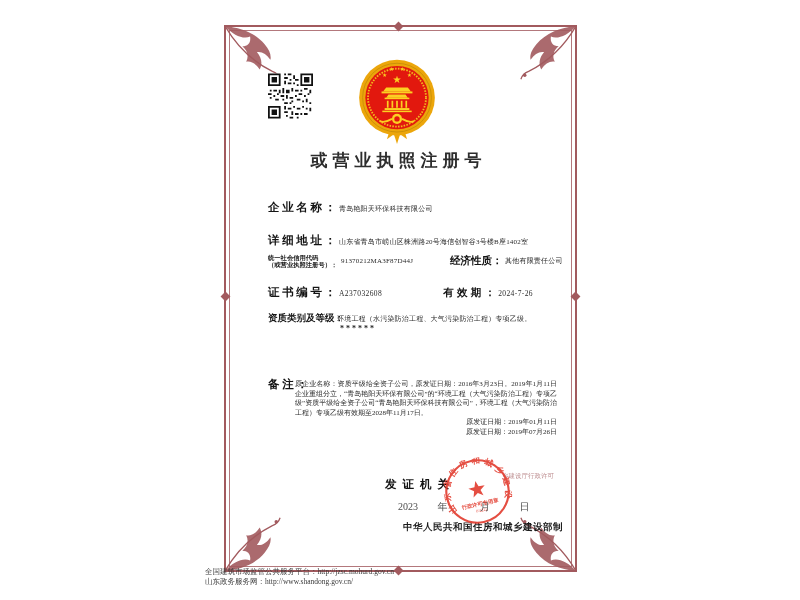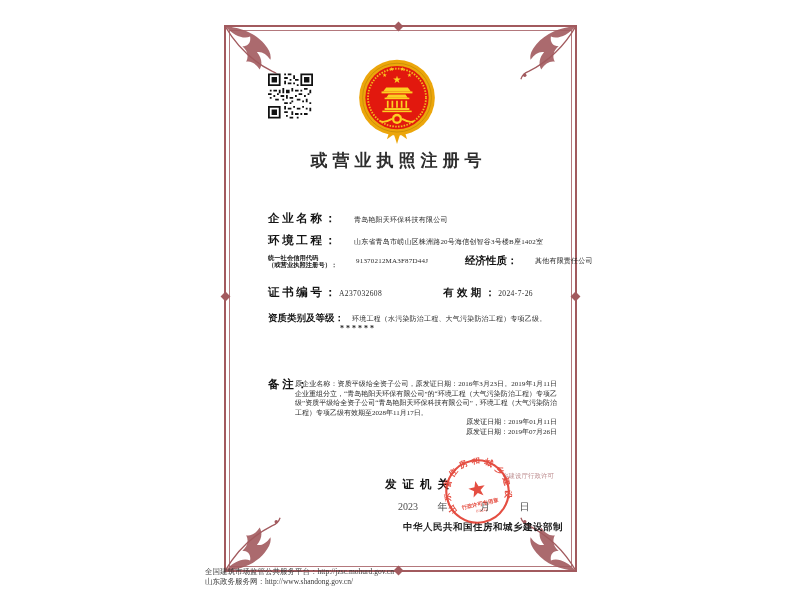--- a/index.html
+++ b/index.html
@@ -25,24 +25,24 @@
   .emblem{position:absolute;left:358px;top:59px;width:78px;height:85px;}
 
   .title{position:absolute;left:224px;top:149px;width:349px;text-align:center;
          font-size:17px;font-weight:600;letter-spacing:5px;color:#2d2d2d;}
 
   .row{position:absolute;display:flex;align-items:baseline;white-space:nowrap;}
   .jlbl{display:inline-block;text-align:justify;text-align-last:justify;
         font-weight:bold;color:#141414;}
   .lbl11{font-size:11.5px;width:68px;}
   .lbl10{font-size:10.5px;width:52px;padding-left:15px;}
-  .val{font-size:7px;color:#2a2a2a;margin-left:18px;letter-spacing:0.2px;}
+  .val{font-size:7px;color:#2a2a2a;margin-left:3px;letter-spacing:0.2px;}
   .val75{font-size:7.5px;color:#2a2a2a;margin-left:3px;letter-spacing:0.4px;}
 
-  .r-company{left:268px;top:211px;}
+  .r-company{left:268px;top:200px;}
   .r-address{left:268px;top:233px;}
   .r-code{left:268px;top:254px;align-items:center;}
   .code-lbl{font-size:6.3px;line-height:7.4px;font-weight:bold;width:70px;
             white-space:normal;color:#141414;}
   .econ-gap{margin-left:22px;}
   .r-certno{left:268px;top:285px;}
   .valid-gap{margin-left:46px;}
   .r-qual{left:268px;top:312px;}
   .lbl-qual{font-size:9.5px;width:66px;}
   .stars{position:absolute;left:340px;top:324px;font-size:8px;font-weight:bold;
@@ -149,21 +149,21 @@
   </svg>
 
   <div class="title">或营业执照注册号</div>
 
   <div class="row r-company">
     <span class="jlbl lbl11">企业名称：</span>
     <span class="val">青岛艳阳天环保科技有限公司</span>
   </div>
 
   <div class="row r-address">
-    <span class="jlbl lbl11">环境工程：</span>
+    <span class="jlbl lbl11">详细地址：</span>
     <span class="val">山东省青岛市崂山区株洲路20号海信创智谷3号楼B座1402室</span>
   </div>
 
   <div class="row r-code">
     <span class="code-lbl">
       <span>统一社会信用代码</span><br>
       <span>（或营业执照注册号）：</span>
     </span>
     <span class="val">91370212MA3F87D44J</span>
     <span class="jlbl lbl10 econ-gap">经济性质：</span>

